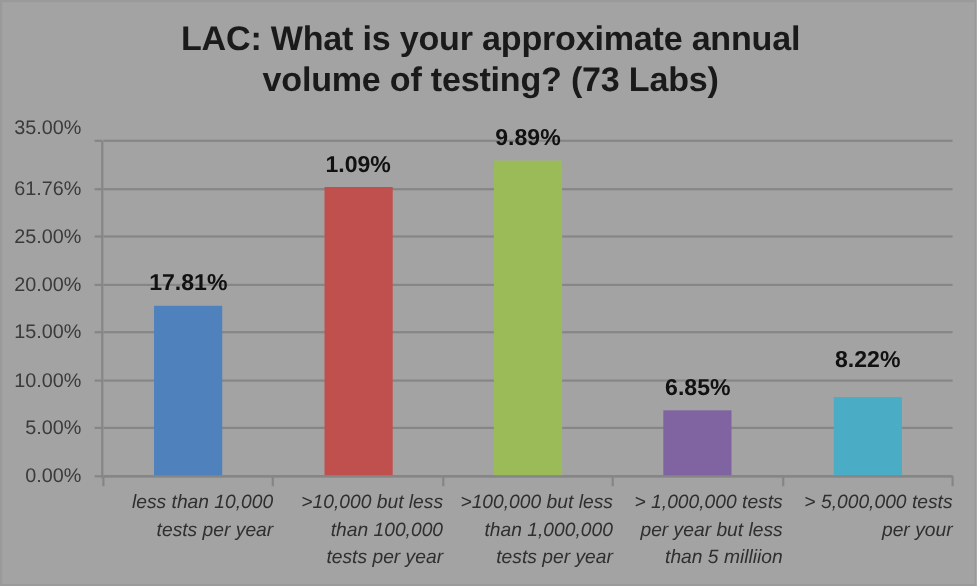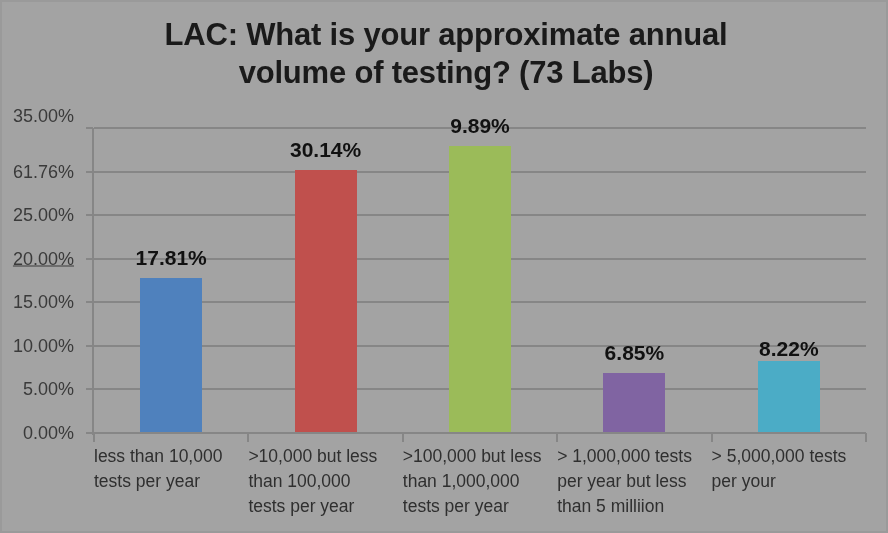--- a/index.html
+++ b/index.html
@@ -117,24 +117,25 @@
   #cat-labels {
     position: absolute;
     left: 92px;
     top: 442px;
     width: 772px;
     height: 88px;
   }
   .cat-label {
     position: absolute;
     top: 0;
-    text-align: left;
+    text-align: right;
     font-size: 17.5px;
     color: #2f2f2f;
     line-height: 1.42;
+    font-style: italic;
   }
   .cat-label .cline { display: block; white-space: nowrap; }
 </style>
 </head>
 <body>
 
 <div id="chart-root">
 
   <div id="chart-title">
     <span class="tline">LAC: What is your approximate annual</span>
@@ -143,21 +144,21 @@
 
   <div id="y-labels">
       <div class="ytick" style="top: 431px;">0.00%</div>
       <div class="ytick-mark" style="top: 431px; background: rgb(134, 134, 134);"></div>
       <div class="ytick" style="top: 387.429px;">5.00%</div>
       <div class="ytick-mark" style="top: 387.429px; background: rgb(134, 134, 134);"></div>
       <div class="ytick" style="top: 343.857px;">10.00%</div>
       <div class="ytick-mark" style="top: 343.857px; background: rgb(134, 134, 134);"></div>
       <div class="ytick" style="top: 300.286px;">15.00%</div>
       <div class="ytick-mark" style="top: 300.286px; background: rgb(134, 134, 134);"></div>
-      <div class="ytick" style="top: 256.714px; text-decoration: underline;">20.00%</div>
+      <div class="ytick" style="top: 256.714px;">20.00%</div>
       <div class="ytick-mark" style="top: 256.714px; background: rgb(134, 134, 134);"></div>
       <div class="ytick" style="top: 213.143px;">25.00%</div>
       <div class="ytick-mark" style="top: 213.143px; background: rgb(134, 134, 134);"></div>
       <div class="ytick" style="top: 169.571px;">61.76%</div>
       <div class="ytick-mark" style="top: 169.571px; background: rgb(134, 134, 134);"></div>
       <div class="ytick" style="top: 114px;">35.00%</div>
       <div class="ytick-mark" style="top: 126px; background: rgb(134, 134, 134);"></div>
     </div>
 
   <div id="y-axis-line"></div>
@@ -167,27 +168,27 @@
       <div class="gridline" style="top: 260.429px; background: rgb(134, 134, 134);"></div>
       <div class="gridline" style="top: 216.857px; background: rgb(134, 134, 134);"></div>
       <div class="gridline" style="top: 173.286px; background: rgb(134, 134, 134);"></div>
       <div class="gridline" style="top: 129.714px; background: rgb(134, 134, 134);"></div>
       <div class="gridline" style="top: 86.1429px; background: rgb(134, 134, 134);"></div>
       <div class="gridline" style="top: 42.5714px; background: rgb(134, 134, 134);"></div>
       <div class="gridline" style="top: -1px; background: rgb(134, 134, 134);"></div>
       <div class="bar" style="left: 46.2px; width: 62px; height: 155.201px; background: rgb(79, 129, 189);"></div>
       <div class="bar-label" style="left: 77.2px; top: 117.799px;">17.81%</div>
       <div class="bar" style="left: 200.6px; width: 62px; height: 262.649px; background: rgb(192, 80, 77);"></div>
-      <div class="bar-label" style="left: 231.6px; top: 10.3514px;">30.14%</div>
+      <div class="bar-label" style="left: 231.6px; top: 10.3514px;">1.09%</div>
       <div class="bar" style="left: 355px; width: 62px; height: 286.526px; background: rgb(155, 187, 89);"></div>
       <div class="bar-label" style="left: 386px; top: -13.5257px;">9.89%</div>
       <div class="bar" style="left: 509.4px; width: 62px; height: 59.6929px; background: rgb(128, 100, 162);"></div>
       <div class="bar-label" style="left: 540.4px; top: 213.307px;">6.85%</div>
       <div class="bar" style="left: 663.8px; width: 62px; height: 71.6314px; background: rgb(75, 172, 198);"></div>
-      <div class="bar-label" style="left: 694.8px; top: 209px;">8.22%</div>
+      <div class="bar-label" style="left: 694.8px; top: 188px;">8.22%</div>
     </div>
 
   <div id="x-axis-line"></div>
 
   <div id="cat-ticks">
       <div class="cat-tick" style="left: 91px; background: rgb(134, 134, 134);"></div>
       <div class="cat-tick" style="left: 245.4px; background: rgb(134, 134, 134);"></div>
       <div class="cat-tick" style="left: 399.8px; background: rgb(134, 134, 134);"></div>
       <div class="cat-tick" style="left: 554.2px; background: rgb(134, 134, 134);"></div>
       <div class="cat-tick" style="left: 708.6px; background: rgb(134, 134, 134);"></div>

